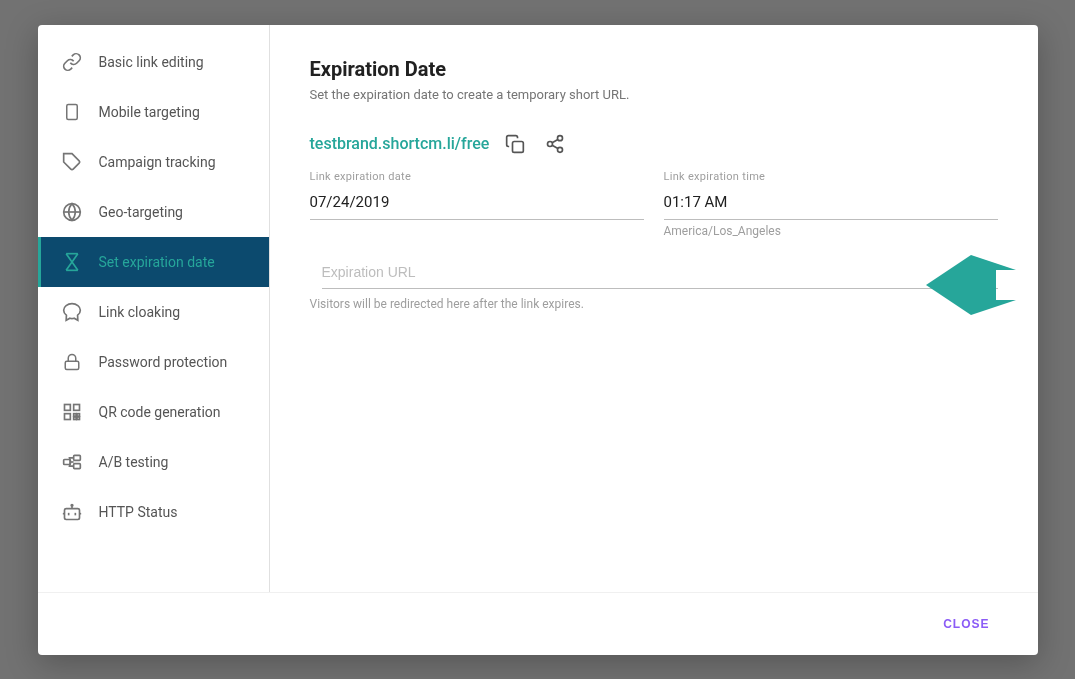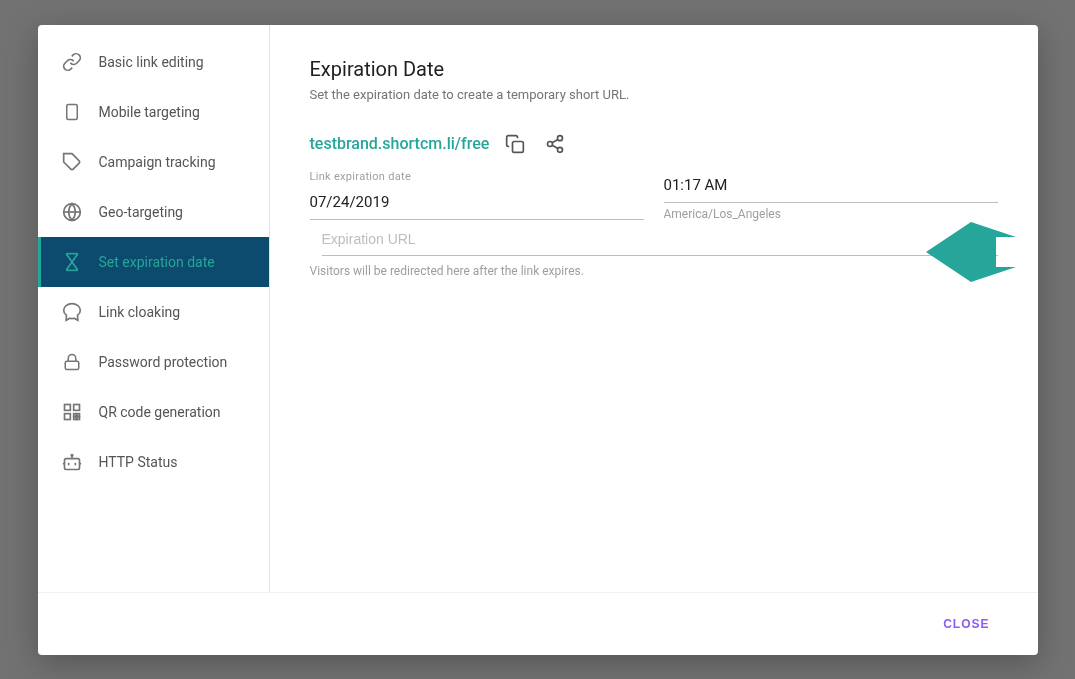--- a/index.html
+++ b/index.html
@@ -68,21 +68,21 @@
     .sidebar-item.active .icon {
       color: #26a69a;
     }
     
     .main-content {
       flex: 1;
       padding: 32px 40px;
     }
     .section-title {
       font-size: 20px;
-      font-weight: 400;
+      font-weight: 700;
       color: #212121;
       margin-bottom: 6px;
     }
     .section-subtitle {
       font-size: 13px;
       color: #757575;
       margin-bottom: 28px;
     }
     .url-row {
       display: flex;
@@ -100,21 +100,21 @@
       border: none;
       cursor: pointer;
       color: #555;
       padding: 4px;
       display: flex;
       align-items: center;
     }
     .form-row {
       display: flex;
       gap: 20px;
-      margin-bottom: 4px;
+      margin-bottom: 20px;
     }
     .form-group {
       flex: 1;
       position: relative;
     }
     .form-group label {
       display: block;
       font-size: 11px;
       color: #9e9e9e;
       margin-bottom: 4px;
@@ -267,20 +267,33 @@
               <rect x="3" y="14" width="7" height="7"></rect>
               <rect x="14" y="14" width="3" height="3"></rect>
               <rect x="18" y="18" width="3" height="3"></rect>
               <rect x="14" y="18" width="3" height="3"></rect>
               <rect x="18" y="14" width="3" height="3"></rect>
             </svg>
         </span>
         <span>QR code generation</span>
       </div>
 
+      <div class="sidebar-item">
+        <span class="icon">
+          <svg width="20" height="20" viewBox="0 0 24 24" fill="none" stroke="currentColor" stroke-width="2">
+              <rect x="2" y="9" width="8" height="6" rx="1"></rect>
+              <rect x="14" y="4" width="8" height="6" rx="1"></rect>
+              <rect x="14" y="14" width="8" height="6" rx="1"></rect>
+              <path d="M10 12h4"></path>
+              <path d="M10 12l-1-5h5"></path>
+              <path d="M10 12l-1 5h5"></path>
+            </svg>
+        </span>
+        <span>A/B testing</span>
+      </div>
 
       <div class="sidebar-item">
         <span class="icon">
           <svg width="20" height="20" viewBox="0 0 24 24" fill="none" stroke="currentColor" stroke-width="2">
               <rect x="3" y="8" width="18" height="13" rx="2"></rect>
               <path d="M12 8V5"></path>
               <circle cx="12" cy="4" r="1"></circle>
               <line x1="8" y1="13" x2="8" y2="16"></line>
               <line x1="16" y1="13" x2="16" y2="16"></line>
               <line x1="3" y1="14" x2="1" y2="14"></line>
@@ -314,20 +327,21 @@
             </svg>
         </button>
       </div>
 
       <div class="form-row">
         <div class="form-group">
           <label>Link expiration date</label>
           <div class="field-value">07/24/2019</div>
         </div>
         <div class="form-group">
+          <label>Link expiration time</label>
           <div class="field-value">01:17 AM</div>
           <div class="timezone-label">America/Los_Angeles</div>
         </div>
       </div>
 
       <div class="expiration-url-wrapper">
         <div class="expiration-url-group">
           <input type="text" placeholder="Expiration URL" style="">
           
           <div style="position:absolute; right:-18px; top:-8px; pointer-events:none;">

